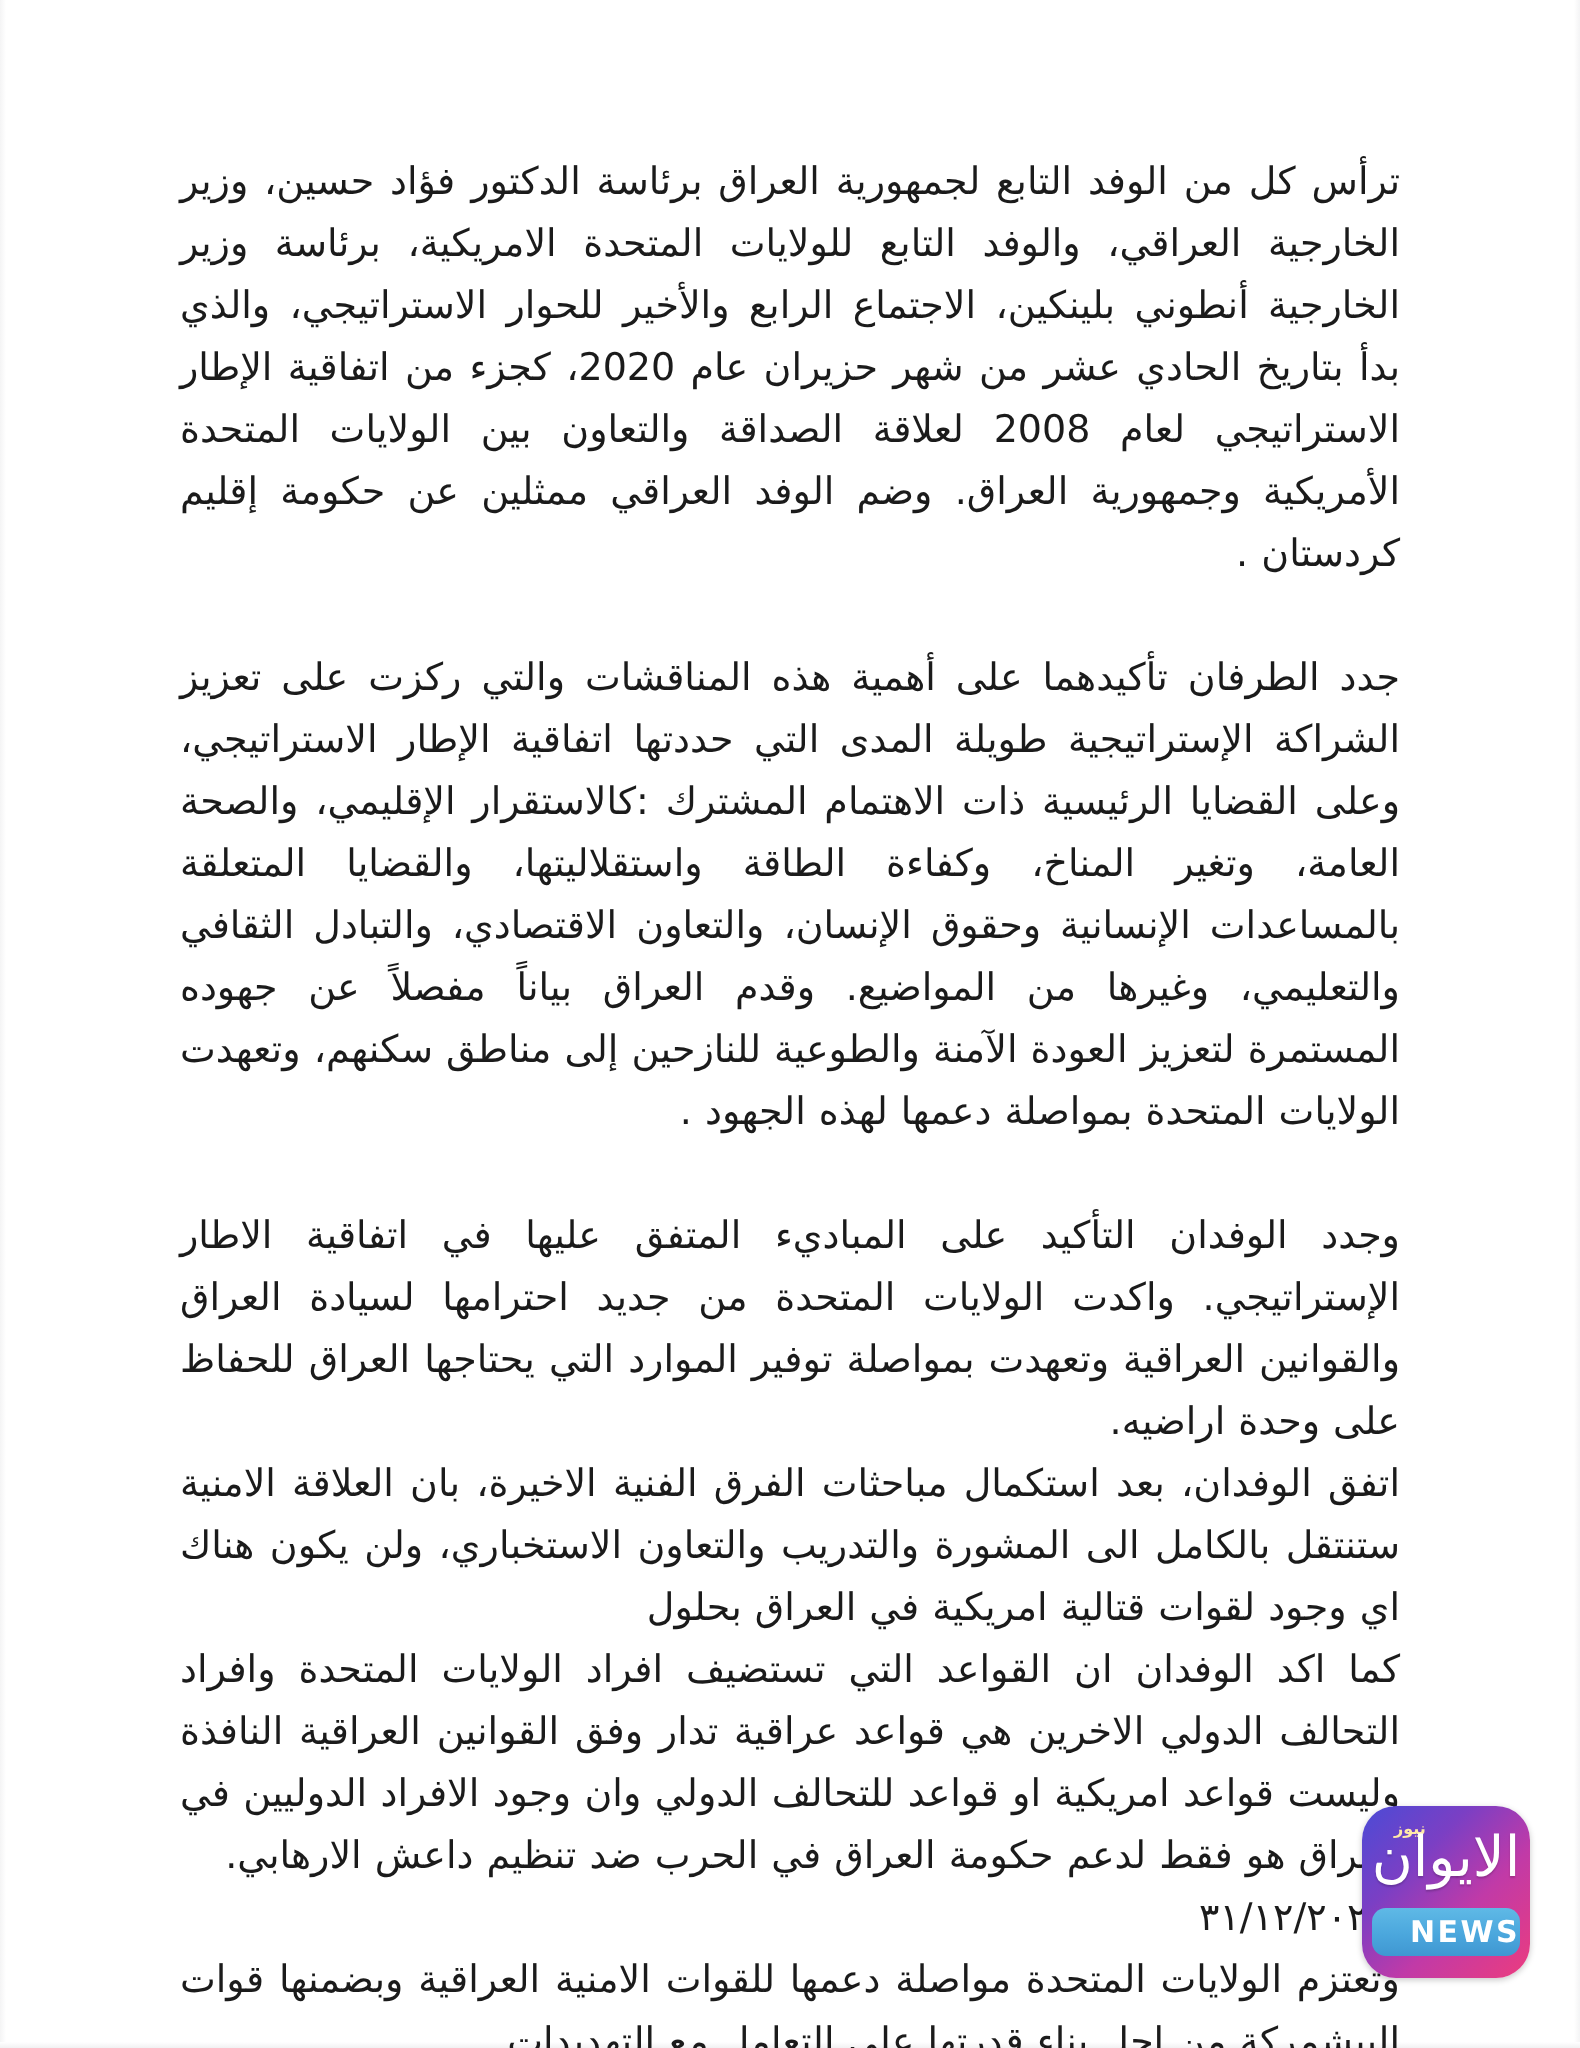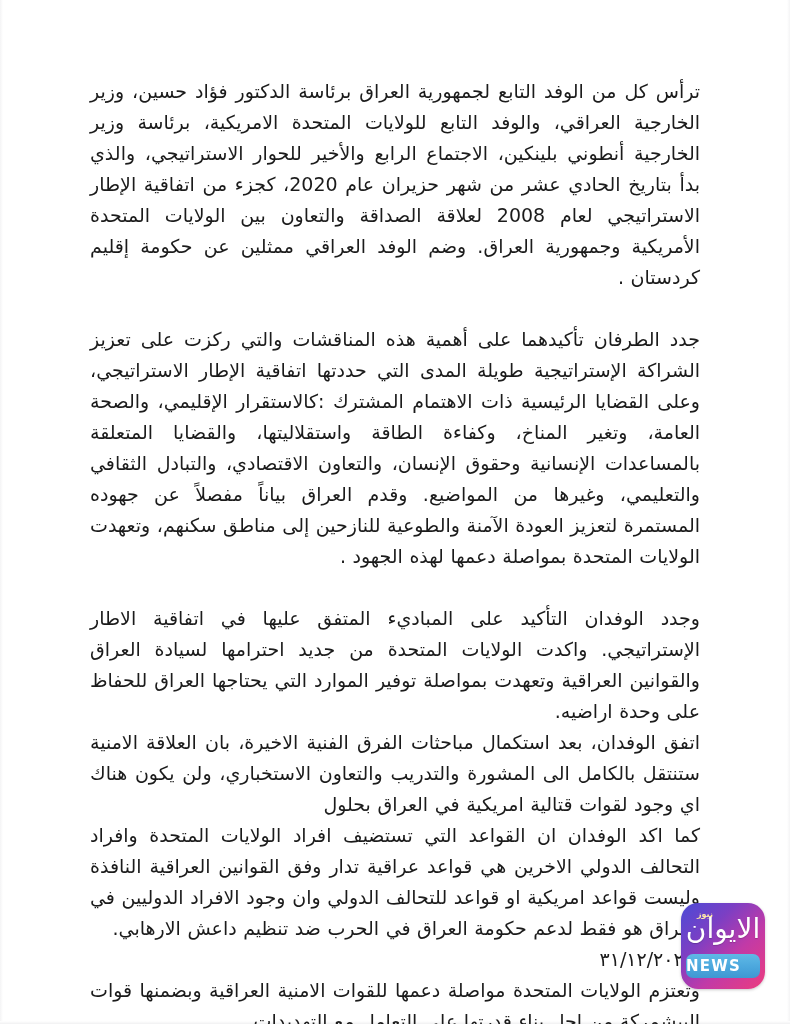--- a/index.html
+++ b/index.html
@@ -122,21 +122,21 @@
   .logo-news-band {
     position: absolute;
     left: 5px;
     right: 5px;
     bottom: 11px;
     height: 24px;
     border-radius: 7px;
     background: linear-gradient(to bottom, #5fb9e6 0%, #4ba7dd 55%, #3f97d2 100%);
     display: flex;
     align-items: center;
-    justify-content: flex-end;
+    justify-content: flex-start;
   }
   .logo-news-text {
     color: #ffffff;
     font-size: 15px;
     font-weight: bold;
     letter-spacing: 1.2px;
     font-family: "DejaVu Sans", "Liberation Sans", sans-serif;
     direction: ltr;
   }
 </style>

